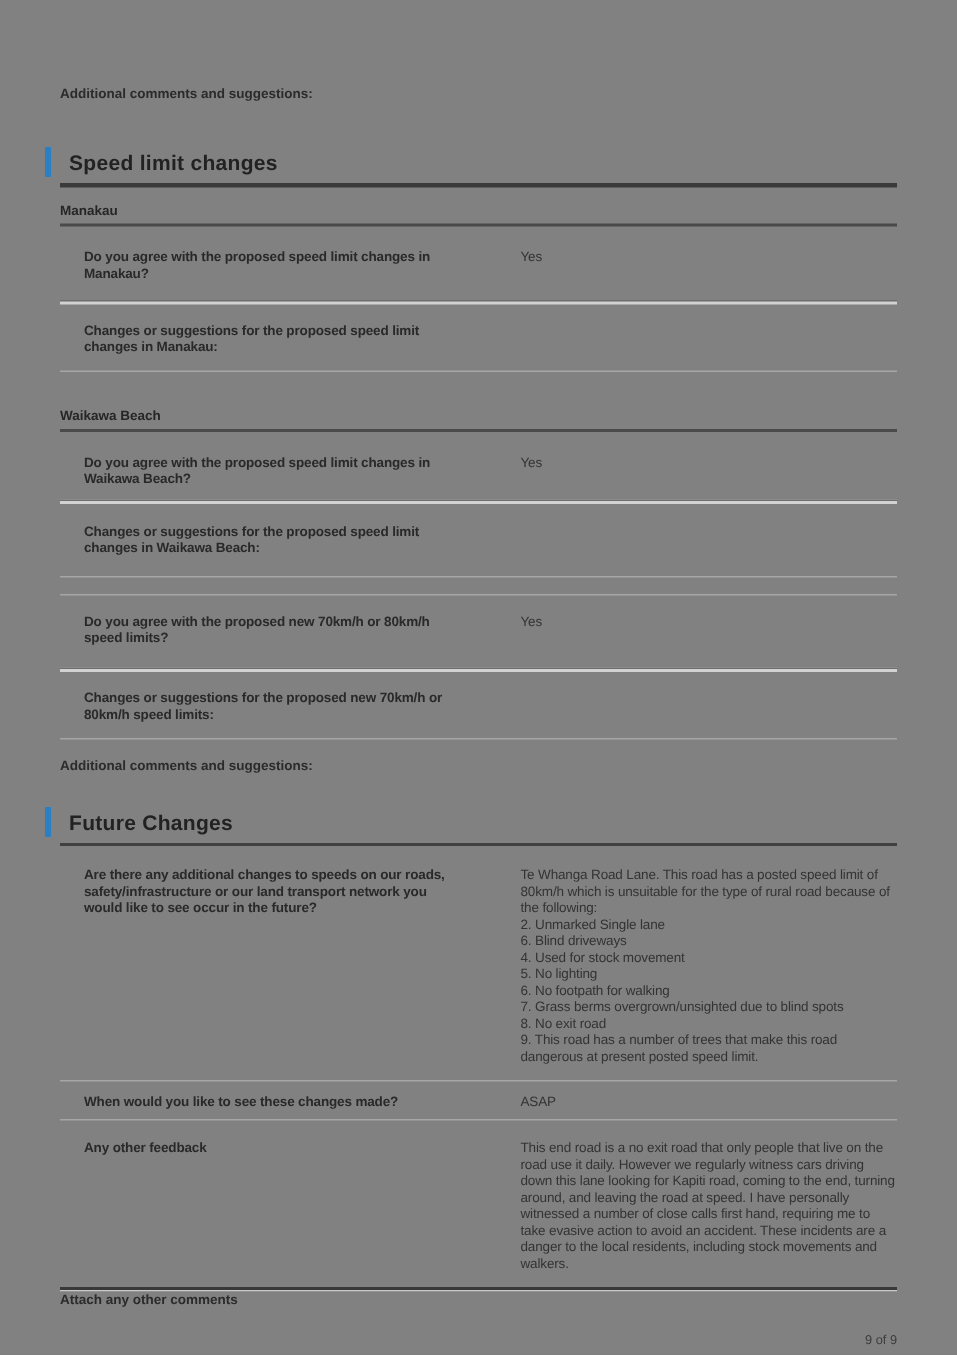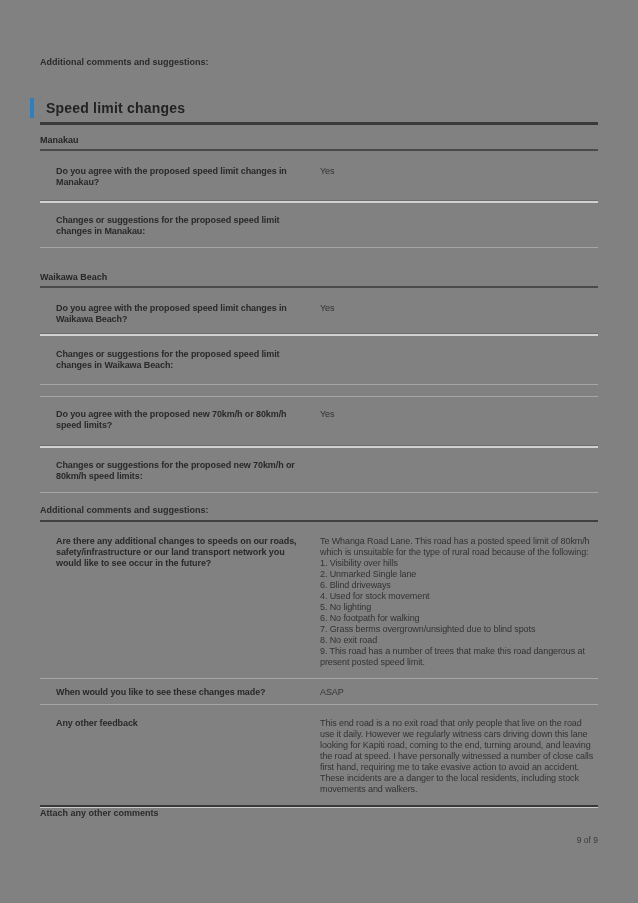--- a/index.html
+++ b/index.html
@@ -20,21 +20,21 @@
   .h1 .t{font-size:14px;font-weight:bold;color:#222;letter-spacing:0.2px;}
   .rule-heading{height:3px;background:#3a3a3a;margin-top:4px;}
   .rule-heading2{height:2px;background:#404040;margin-top:4px;}
   .subhead{font-size:9px;font-weight:bold;color:#262626;}
   .rule-sub{height:2px;background:#4a4a4a;margin-top:4px;}
   .rule-thin{height:1px;background:#a6a6a6;}
   .sep-mid{height:2px;background:#d2d2d2;border-top:1px solid #6d6d6d;}
   .rule-bottom{height:2px;background:#383838;border-bottom:1px solid #c9c9c9;}
   .qrow{display:flex;}
   .qrow .q{width:280px;box-sizing:border-box;padding-left:16px;padding-right:22px;font-weight:bold;color:#292929;}
-  .qrow .a{flex:1;color:#333;}
+  .qrow .a{flex:1;color:#333;margin-left:27px;}
   .list-item{margin:0;}
   .pagenum{font-size:8.5px;color:#3d3d3d;text-align:right;}
 </style>
 </head>
 <body>
 
 <div class="page">
 
   <div class="note">Additional comments and suggestions:</div>
 
@@ -79,27 +79,30 @@
   </div>
   <div class="sep-mid"></div>
   <div class="qrow small" style="padding:12px 0 10px 0;">
     <div class="q">Changes or suggestions for the proposed new 70km/h or 80km/h speed limits:</div>
     <div class="a"></div>
   </div>
   <div class="rule-thin"></div>
 
   <div class="note" style="margin-top:12px;">Additional comments and suggestions:</div>
 
+  <div class="h1" style="margin-top:22px;">
+    <span class="bar"></span>
+    <span class="t">Future Changes</span>
+  </div>
   <div class="rule-heading2"></div>
 
   <div class="qrow small" style="padding:14px 0 10px 0;">
     <div class="q">Are there any additional changes to speeds on our roads, safety/infrastructure or our land transport network you would like to see occur in the future?</div>
     <div class="a">
       <div>Te Whanga Road Lane. This road has a posted speed limit of 80km/h which is unsuitable for the type of rural road because of the following:</div>
-      <div class="list-item">1. Visibility over hills</div>
       <div class="list-item">2. Unmarked Single lane</div>
       <div class="list-item">6. Blind driveways</div>
       <div class="list-item">4. Used for stock movement</div>
       <div class="list-item">5. No lighting</div>
       <div class="list-item">6. No footpath for walking</div>
       <div class="list-item">7. Grass berms overgrown/unsighted due to blind spots</div>
       <div class="list-item">8. No exit road</div>
       <div class="list-item">9. This road has a number of trees that make this road dangerous at present posted speed limit.</div>
     </div>
   </div>

